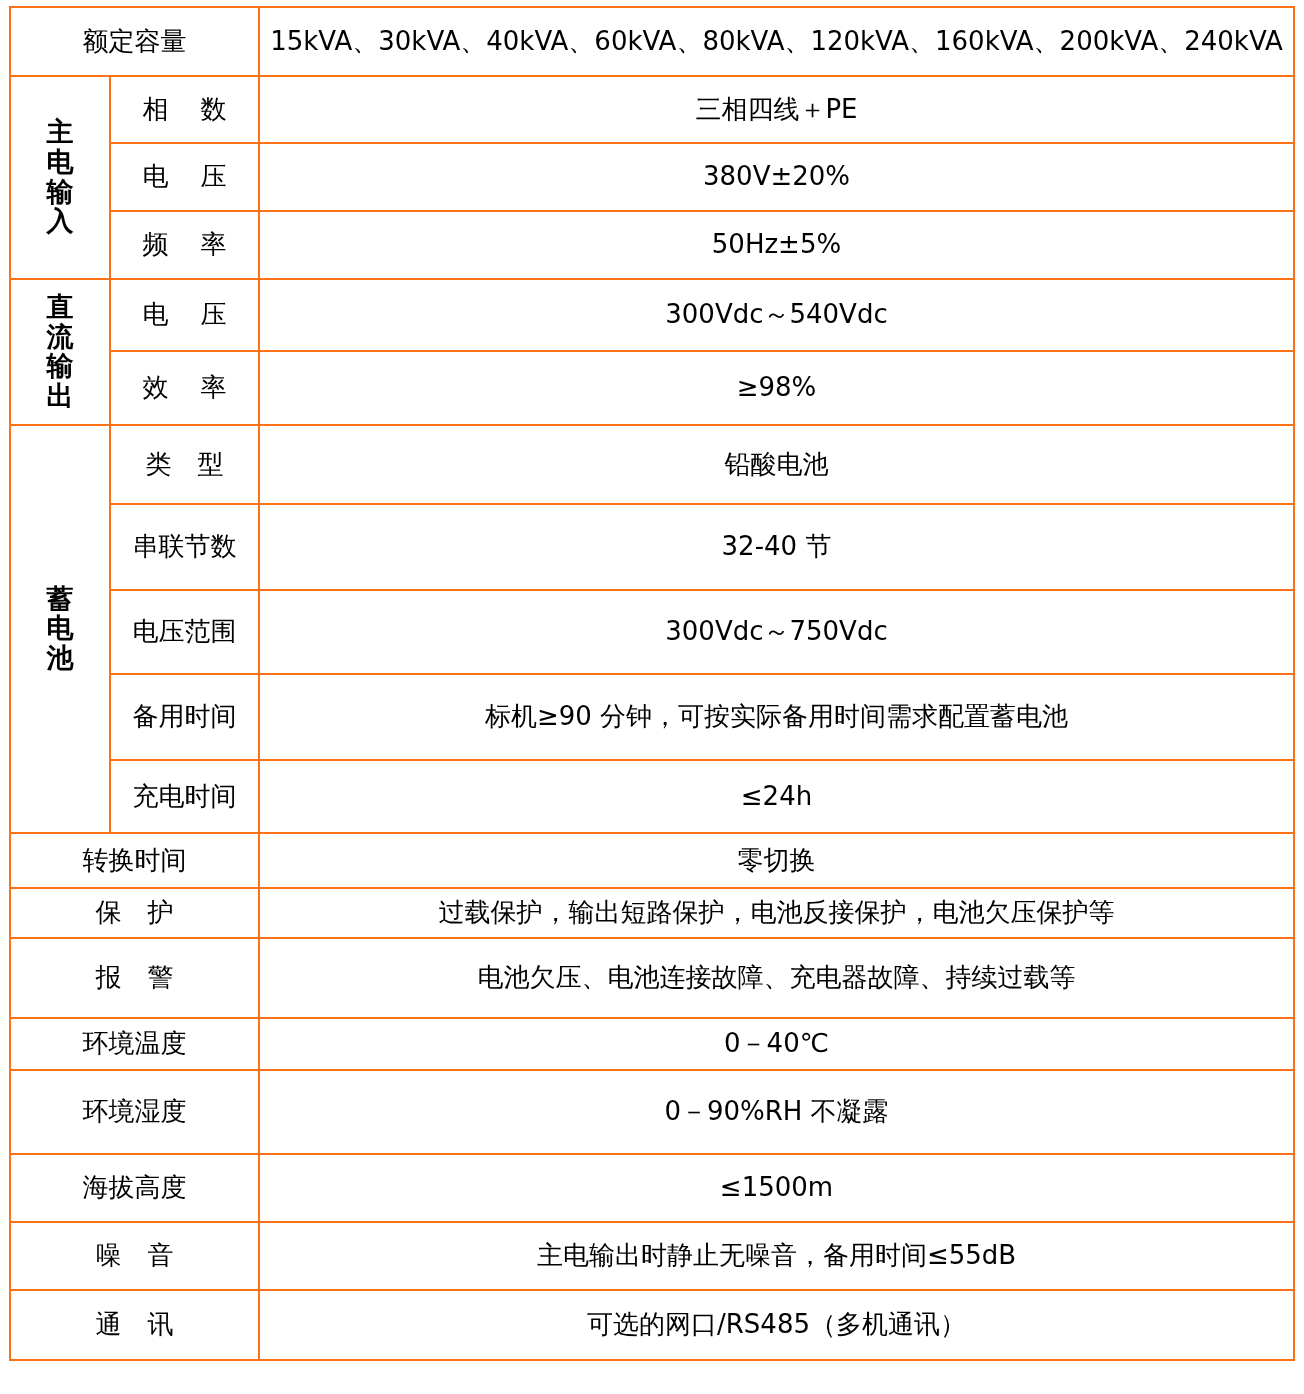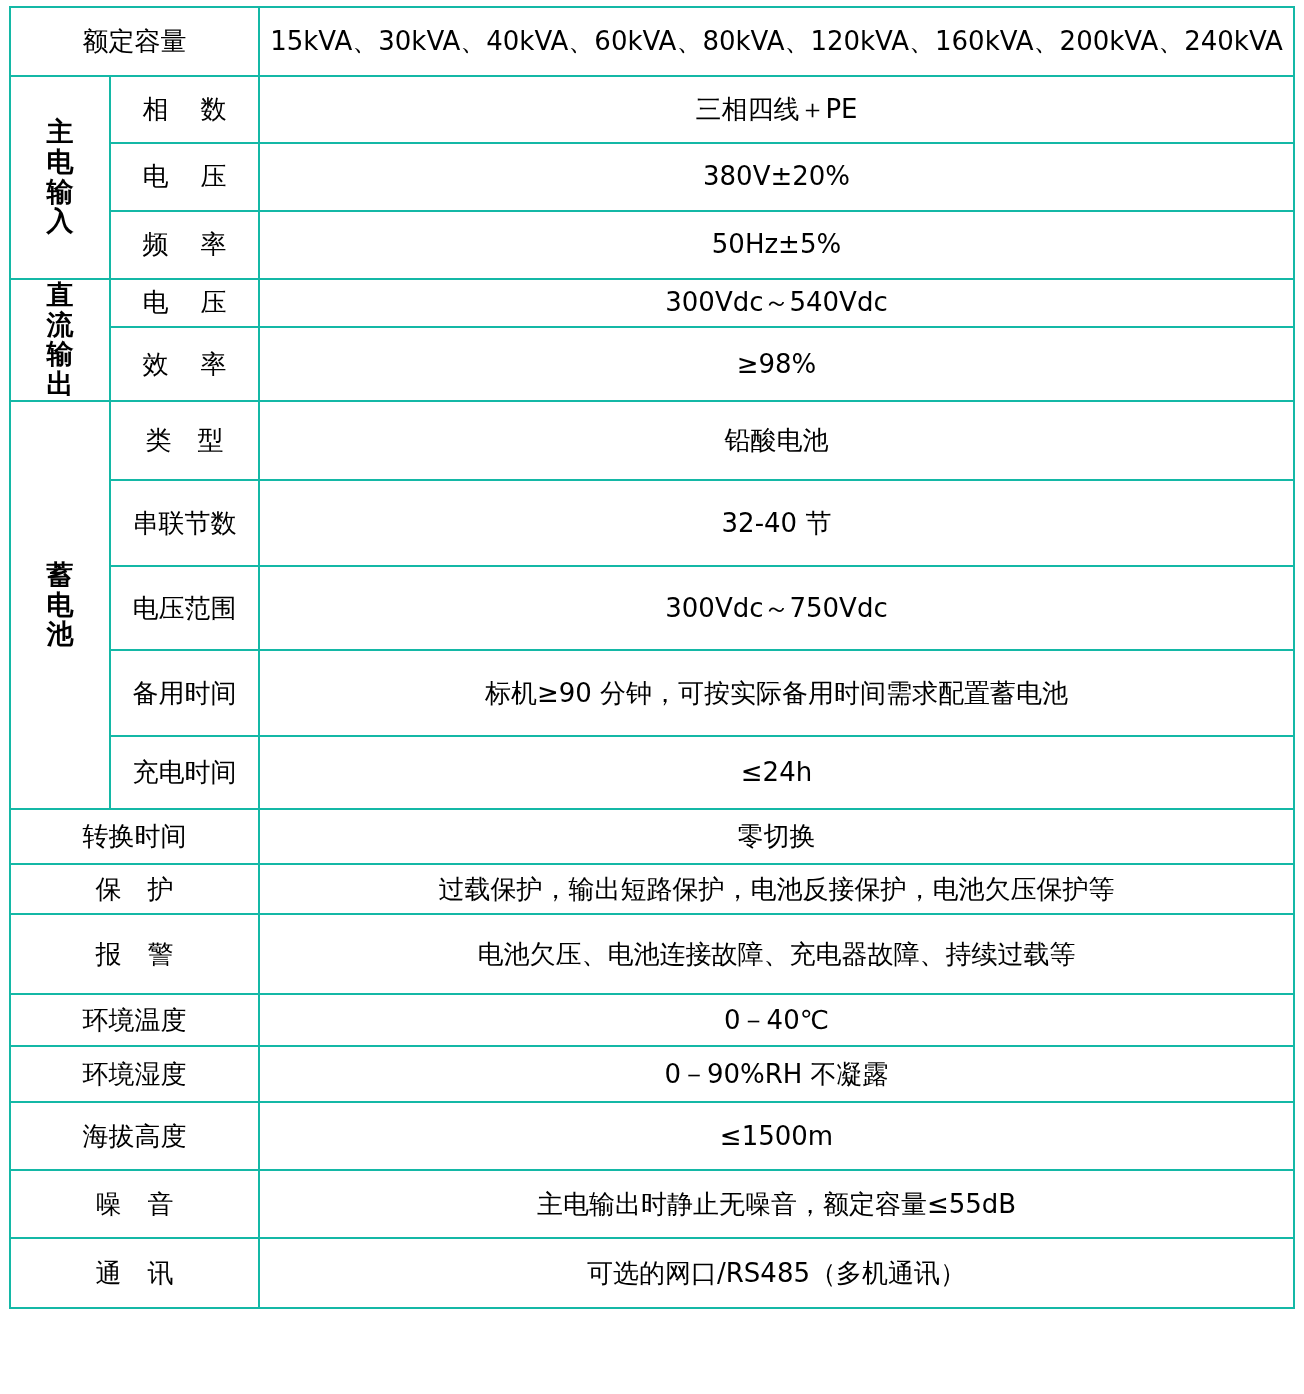--- a/index.html
+++ b/index.html
@@ -2,21 +2,21 @@
 <html><head>
 <meta charset="utf-8">
 <style>
   html, body { margin:0; padding:0; background:#ffffff; }
   body { width:1304px; height:1394px; position:relative; font-family:"DejaVu Sans", "Liberation Sans", sans-serif; color:#000; }
   table.spec {
     position:absolute; left:9px; top:6px;
     width:1286px; border-collapse:collapse; table-layout:fixed;
   }
   table.spec td {
-    border:2px solid #14b8a6; text-align:center; vertical-align:middle;
+    border:2px solid #f97316; text-align:center; vertical-align:middle;
     font-size:26px; padding:0; line-height:1.2;
   }
   td.grp { width:98px;font-weight:bold; }
   td.sub { width:147px;margin-left:44px; }
   td.val { font-size:25px; }
   .vert { display:inline-block; width:30px; line-height:1.1; word-break:break-all; font-size:27px; }
   .spaced { letter-spacing:0; }
   .spaced .g { display:inline-block; width:30px; }
   .spaced .sp { display:inline-block; width:28px; }
 </style>
@@ -42,21 +42,21 @@
     </tr>
     <tr style="height:68px">
       <td class="sub spaced"><span class="g">电</span><span class="sp"></span><span class="g">压</span></td>
       <td class="val">380V±20%</td>
     </tr>
     <tr style="height:68px">
       <td class="sub spaced"><span class="g">频</span><span class="sp"></span><span class="g">率</span></td>
       <td class="val">50Hz±5%</td>
     </tr>
 
-    <tr style="height:48px">
+    <tr style="height:72px">
       <td rowspan="2" class="grp"><span class="vert">直流输出</span></td>
       <td class="sub spaced"><span class="g">电</span><span class="sp"></span><span class="g">压</span></td>
       <td class="val">300Vdc～540Vdc</td>
     </tr>
     <tr style="height:74px">
       <td class="sub spaced"><span class="g">效</span><span class="sp"></span><span class="g">率</span></td>
       <td class="val">≥98%</td>
     </tr>
 
     <tr style="height:79px">
@@ -90,30 +90,30 @@
       <td class="val">过载保护，输出短路保护，电池反接保护，电池欠压保护等</td>
     </tr>
     <tr style="height:80px">
       <td colspan="2">报　警</td>
       <td class="val">电池欠压、电池连接故障、充电器故障、持续过载等</td>
     </tr>
     <tr style="height:52px">
       <td colspan="2">环境温度</td>
       <td class="val">0－40℃</td>
     </tr>
-    <tr style="height:56px">
+    <tr style="height:84px">
       <td colspan="2">环境湿度</td>
       <td class="val">0－90%RH 不凝露</td>
     </tr>
     <tr style="height:68px">
       <td colspan="2">海拔高度</td>
       <td class="val">≤1500m</td>
     </tr>
     <tr style="height:68px">
       <td colspan="2">噪　音</td>
-      <td class="val">主电输出时静止无噪音，额定容量≤55dB</td>
+      <td class="val">主电输出时静止无噪音，备用时间≤55dB</td>
     </tr>
     <tr style="height:70px">
       <td colspan="2">通　讯</td>
       <td class="val">可选的网口/RS485（多机通讯）</td>
     </tr>
   </tbody>
 </table>
 
 </body></html>

